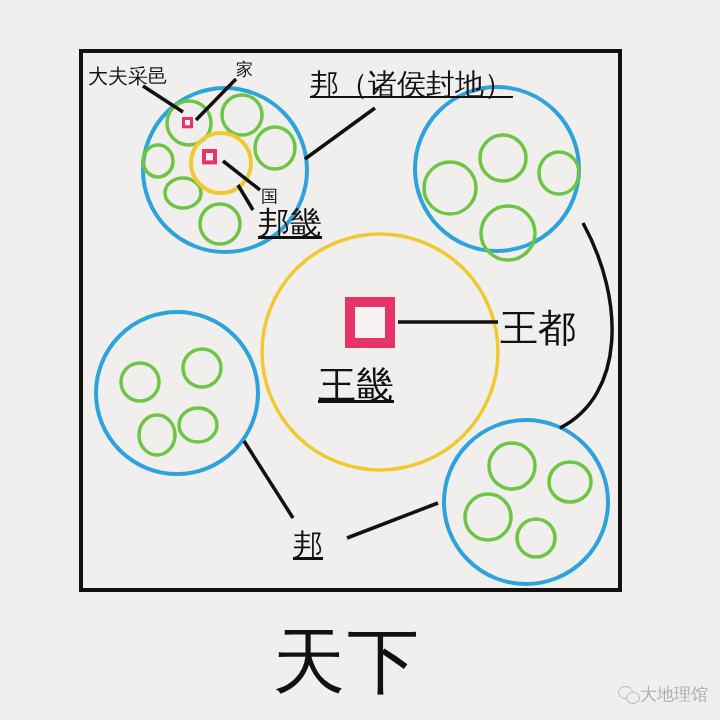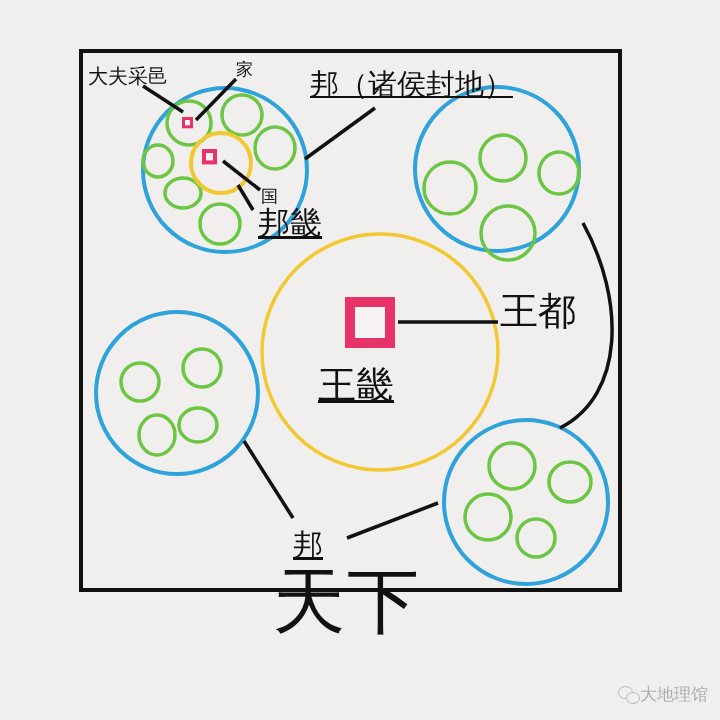--- a/index.html
+++ b/index.html
@@ -76,21 +76,21 @@
       <line x1="347" y1="538" x2="438" y2="503" stroke="#111111" stroke-width="3.5" stroke-linecap="butt"></line>
     </g>
   <path id="right-arc" fill="none" d="M 583 223 C 625 300, 625 395, 560 428" stroke="#111111" stroke-width="3.5"></path>
 </svg>
 
 <div class="lbl lbl-small" style="left:88px; top:66px;">大夫采邑</div>
 <div class="lbl lbl-med" style="left:236px; top:61px;">家</div>
 <div class="lbl lbl-big" style="left:310px; top:70px; font-size:29px;">邦（诸侯封地）</div>
 <div class="lbl lbl-med" style="left:261px; top:188px;">国</div>
 <div class="lbl lbl-big" style="left:246px; top:207px; font-size:32px;margin-left:12px;">邦畿</div>
-<div class="lbl lbl-xl" style="left:500px; top:292px;">王都</div>
+<div class="lbl lbl-xl" style="left:500px; top:309px;">王都</div>
 <div class="lbl lbl-xl" style="left:318px; top:366px;text-decoration:underline;">王畿</div>
 <div class="lbl lbl-big" style="left:293px; top:530px;">邦</div>
-<div class="lbl lbl-title" style="left:273px; top:565px;">天下</div>
+<div class="lbl lbl-title" style="left:273px; top:625px;">天下</div>
 
 <div class="watermark">
   <span class="wm-icon"></span>
   <span>大地理馆</span>
 </div>
 
 </body></html>

